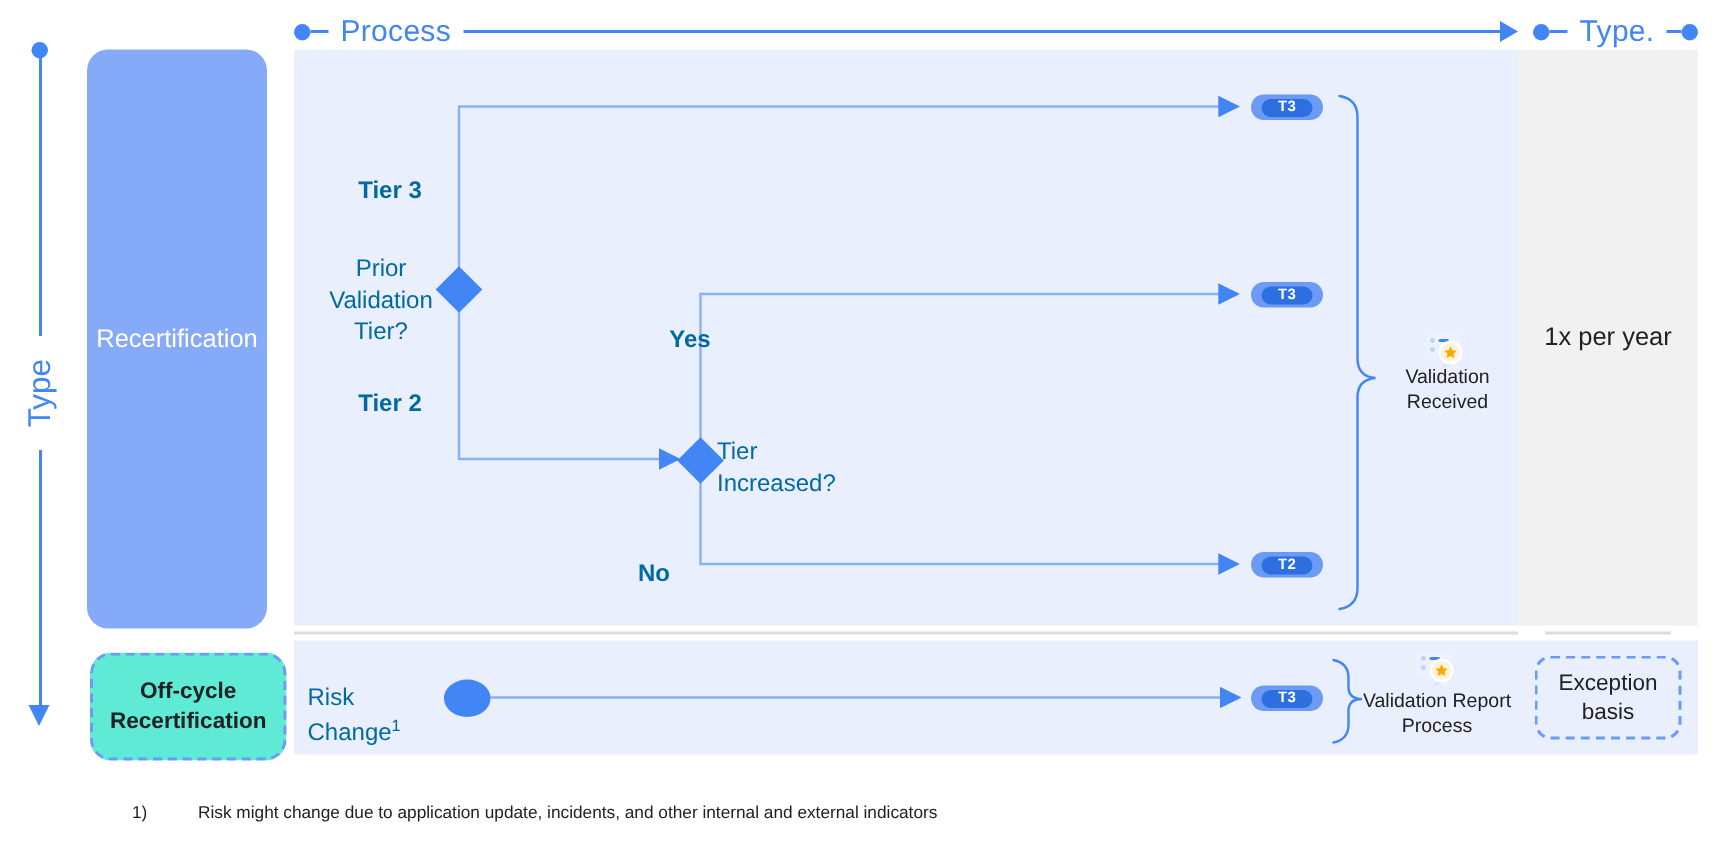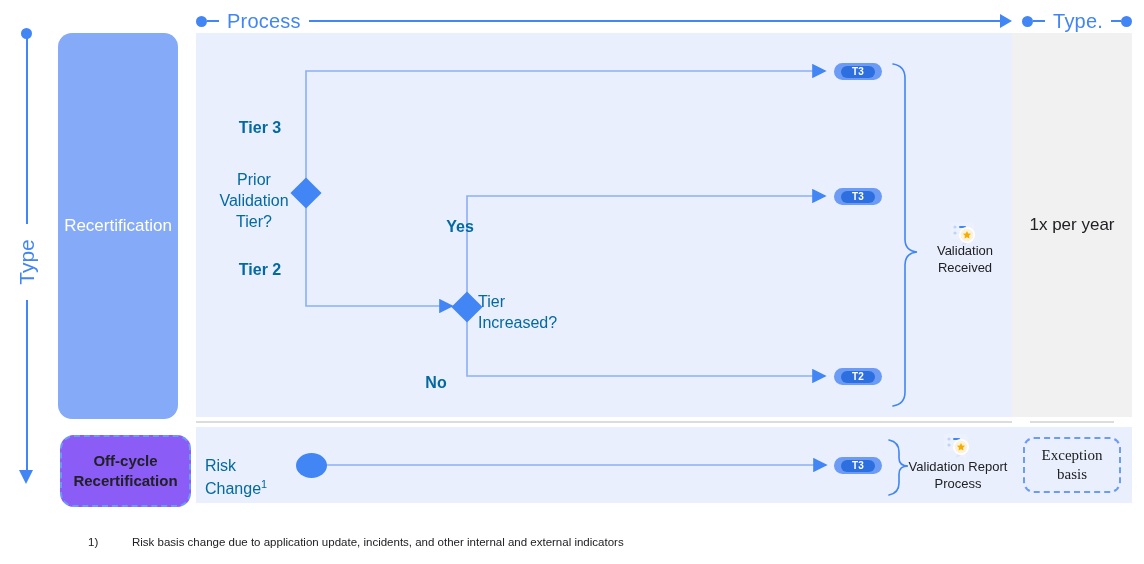--- a/index.html
+++ b/index.html
@@ -134,21 +134,21 @@
     font-size: 17px;
   }
   .type-card-off {
     position: absolute;
     left: 60px;
     top: 435px;
     width: 127px;
     height: 68px;
     border-radius: 14px;
     border: 2px dashed #6B9BF5;
-    background: #8b5cf6;
+    background: #5eead4;
     display: flex;
     align-items: center;
     justify-content: flex-end;
     text-align: center;
     font-size: 15px;
     font-weight: bold;
     line-height: 1.35;
     color: #202124;
   }
 
@@ -220,21 +220,20 @@
     height: 52px;
     border: 2px dashed #6B9BF5;
     border-radius: 11px;
     display: flex;
     align-items: center;
     justify-content: flex-end;
     text-align: center;
     font-size: 15px;
     line-height: 1.3;
     color: #202124;
-    font-family: Liberation Serif, serif;
   }
 
   
   .flow-svg {
     position: absolute;
     left: 0;
     top: 0;
     width: 1144px;
     height: 564px;
     pointer-events: none;
@@ -456,14 +455,14 @@
     <circle cx="23" cy="17" r="8" fill="#FFFFFF"></circle>
     <circle cx="23" cy="17" r="6.4" fill="#FDF3DC"></circle>
     <path d="M23 12.9 l1.25 2.55 2.8.4 -2.03 1.98.48 2.79 -2.5-1.31 -2.5 1.31.48-2.79 -2.03-1.98 2.8-.4z" fill="#F9AB00"></path>
   </svg>
 </div>
 <div class="val-caption" style="left:895px; top:459px; width:126px;">Validation Report
 Process</div>
 
 <div class="footnote">
   <span class="fn-num">1)</span>
-  <span class="fn-text"><span>Risk basis change due to application update, </span><b>incidents</b><span>, and other internal and external indicators</span></span>
+  <span class="fn-text"><span>Risk might change due to application update, </span><b>incidents</b><span>, and other internal and external indicators</span></span>
 </div>
 
 </body></html>

